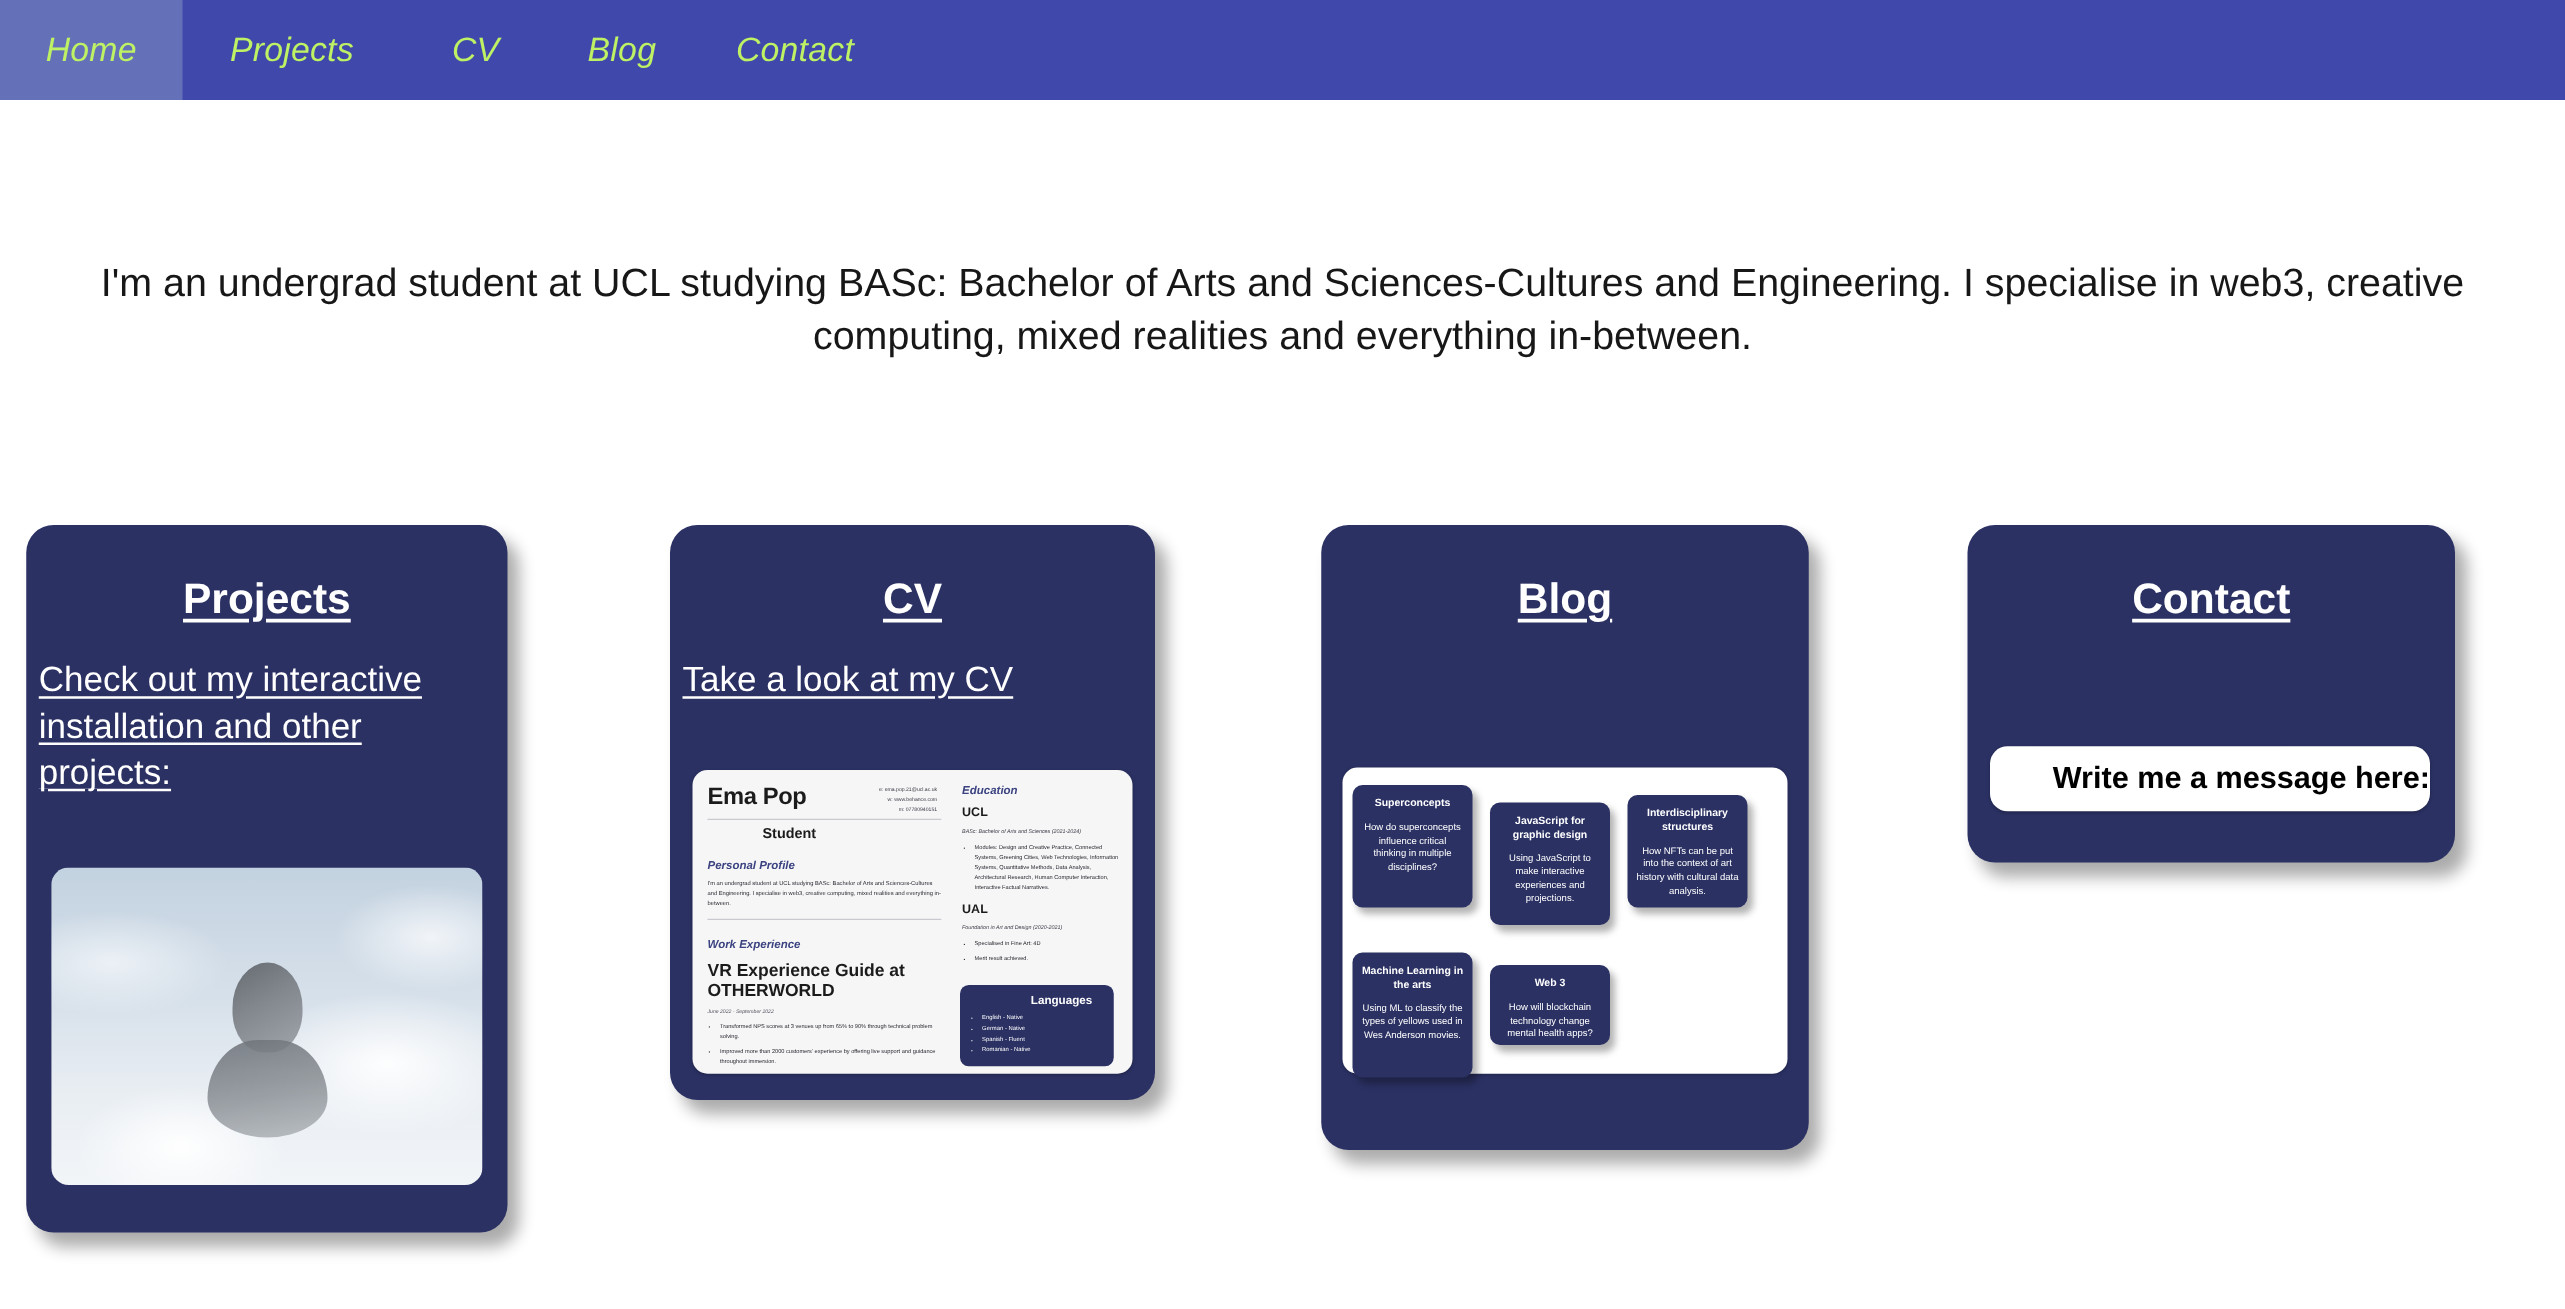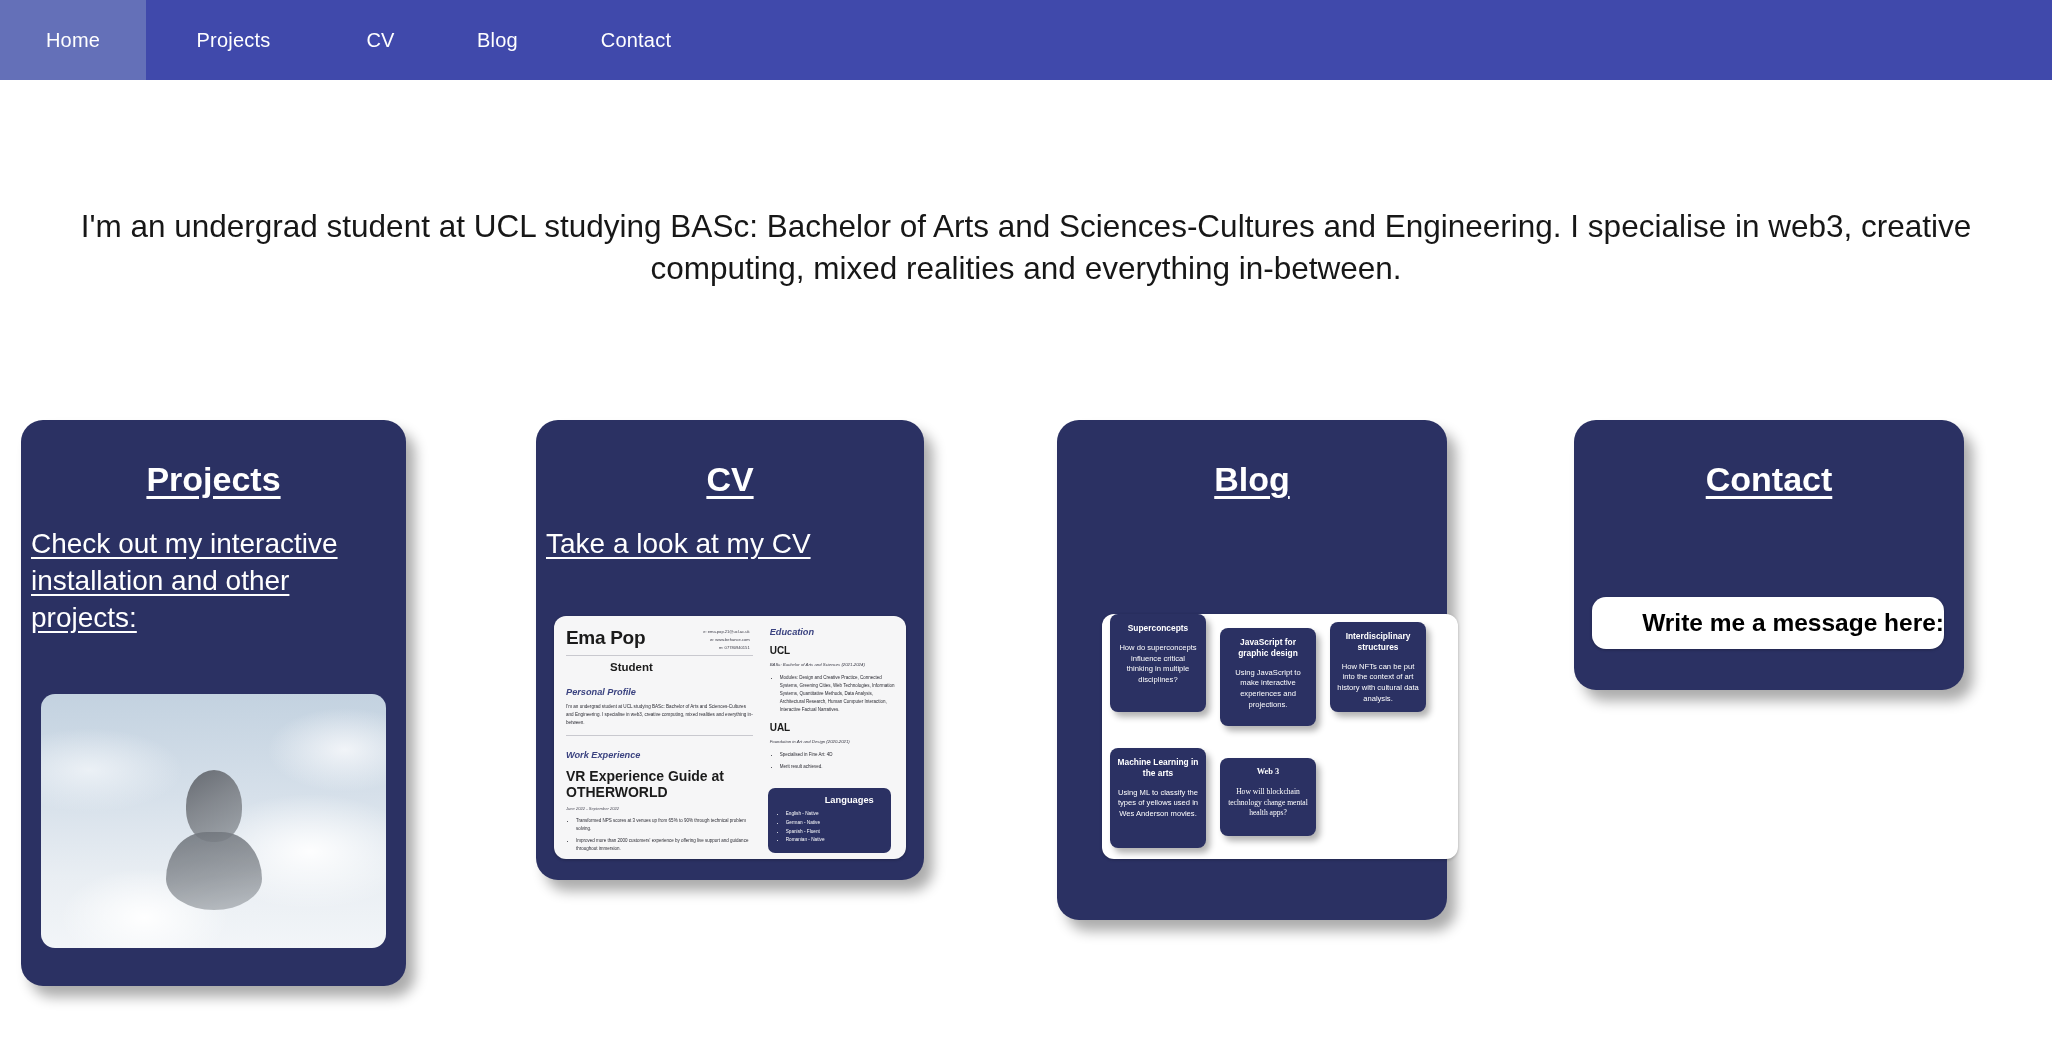--- a/index.html
+++ b/index.html
@@ -19,26 +19,27 @@
     width: 2052px;
     height: 80px;
     background: #4049ab;
     display: flex;
     align-items: stretch;
   }
   .nav-item {
     display: flex;
     align-items: center;
     justify-content: center;
-    color: #ffffff;
-    font-size: 20px;
+    color: #bef264;
+    font-size: 27px;
     letter-spacing: 0.2px;
     cursor: pointer;
     user-select: none;
     white-space: nowrap;
+    font-style: italic;
   }
   .nav-item.active { background: #6470b8; }
   .nav-home     { width: 146px; }
   .nav-projects { width: 149px; margin-left: 13px; }
   .nav-cv       { width: 93px;  margin-left: 26px; }
   .nav-blog     { width: 97px;  margin-left: 22px; }
   .nav-contact  { width: 136px; margin-left: 22px; }
 
   
   .intro {
@@ -178,40 +179,39 @@
   .cv-lang ul { margin: 5px 0 0 9px; }
   .cv-lang li { font-size: 4.7px; line-height: 1.85; }
 
   
   .blog-thumb {
     position: absolute;
     left: 17px; top: 194px;
     width: 356px; height: 245px;
     background: #ffffff;
     border-radius: 12px;
-    padding: 0 8px;
+    padding: 14px 8px;
     box-shadow: 0 1px 3px rgba(0,0,0,.22);
-    margin-left: 28px;
   }
   .blog-row { display: flex; gap: 14px; }
   .blog-row.second { margin-top: 22px; }
   .blog-tile {
     background: #2b3163;
     border-radius: 8px;
     box-shadow: 4px 5px 6px rgba(0,0,0,.3);
     color: #fff;
     padding: 9px 7px;
     text-align: center;
     width: 96px;
   }
   .blog-tile.t1 { height: 98px; }
   .blog-tile.t2 { height: 98px; margin-top: 14px; }
   .blog-tile.t3 { height: 90px; margin-top: 8px; }
   .blog-tile.t4 { height: 100px; }
-  .blog-tile.t5 { height: 78px; margin-top: 10px; font-family: Liberation Serif, serif; }
+  .blog-tile.t5 { height: 64px; margin-top: 10px; }
   .blog-t { font-size: 8.4px; font-weight: bold; line-height: 1.28; }
   .blog-d { font-size: 7.6px; line-height: 1.42; margin-top: 9px; }
 
   
   .contact-box {
     position: absolute;
     left: 18px; top: 177px;
     width: 352px; height: 52px;
     background: #ffffff;
     border-radius: 14px;

